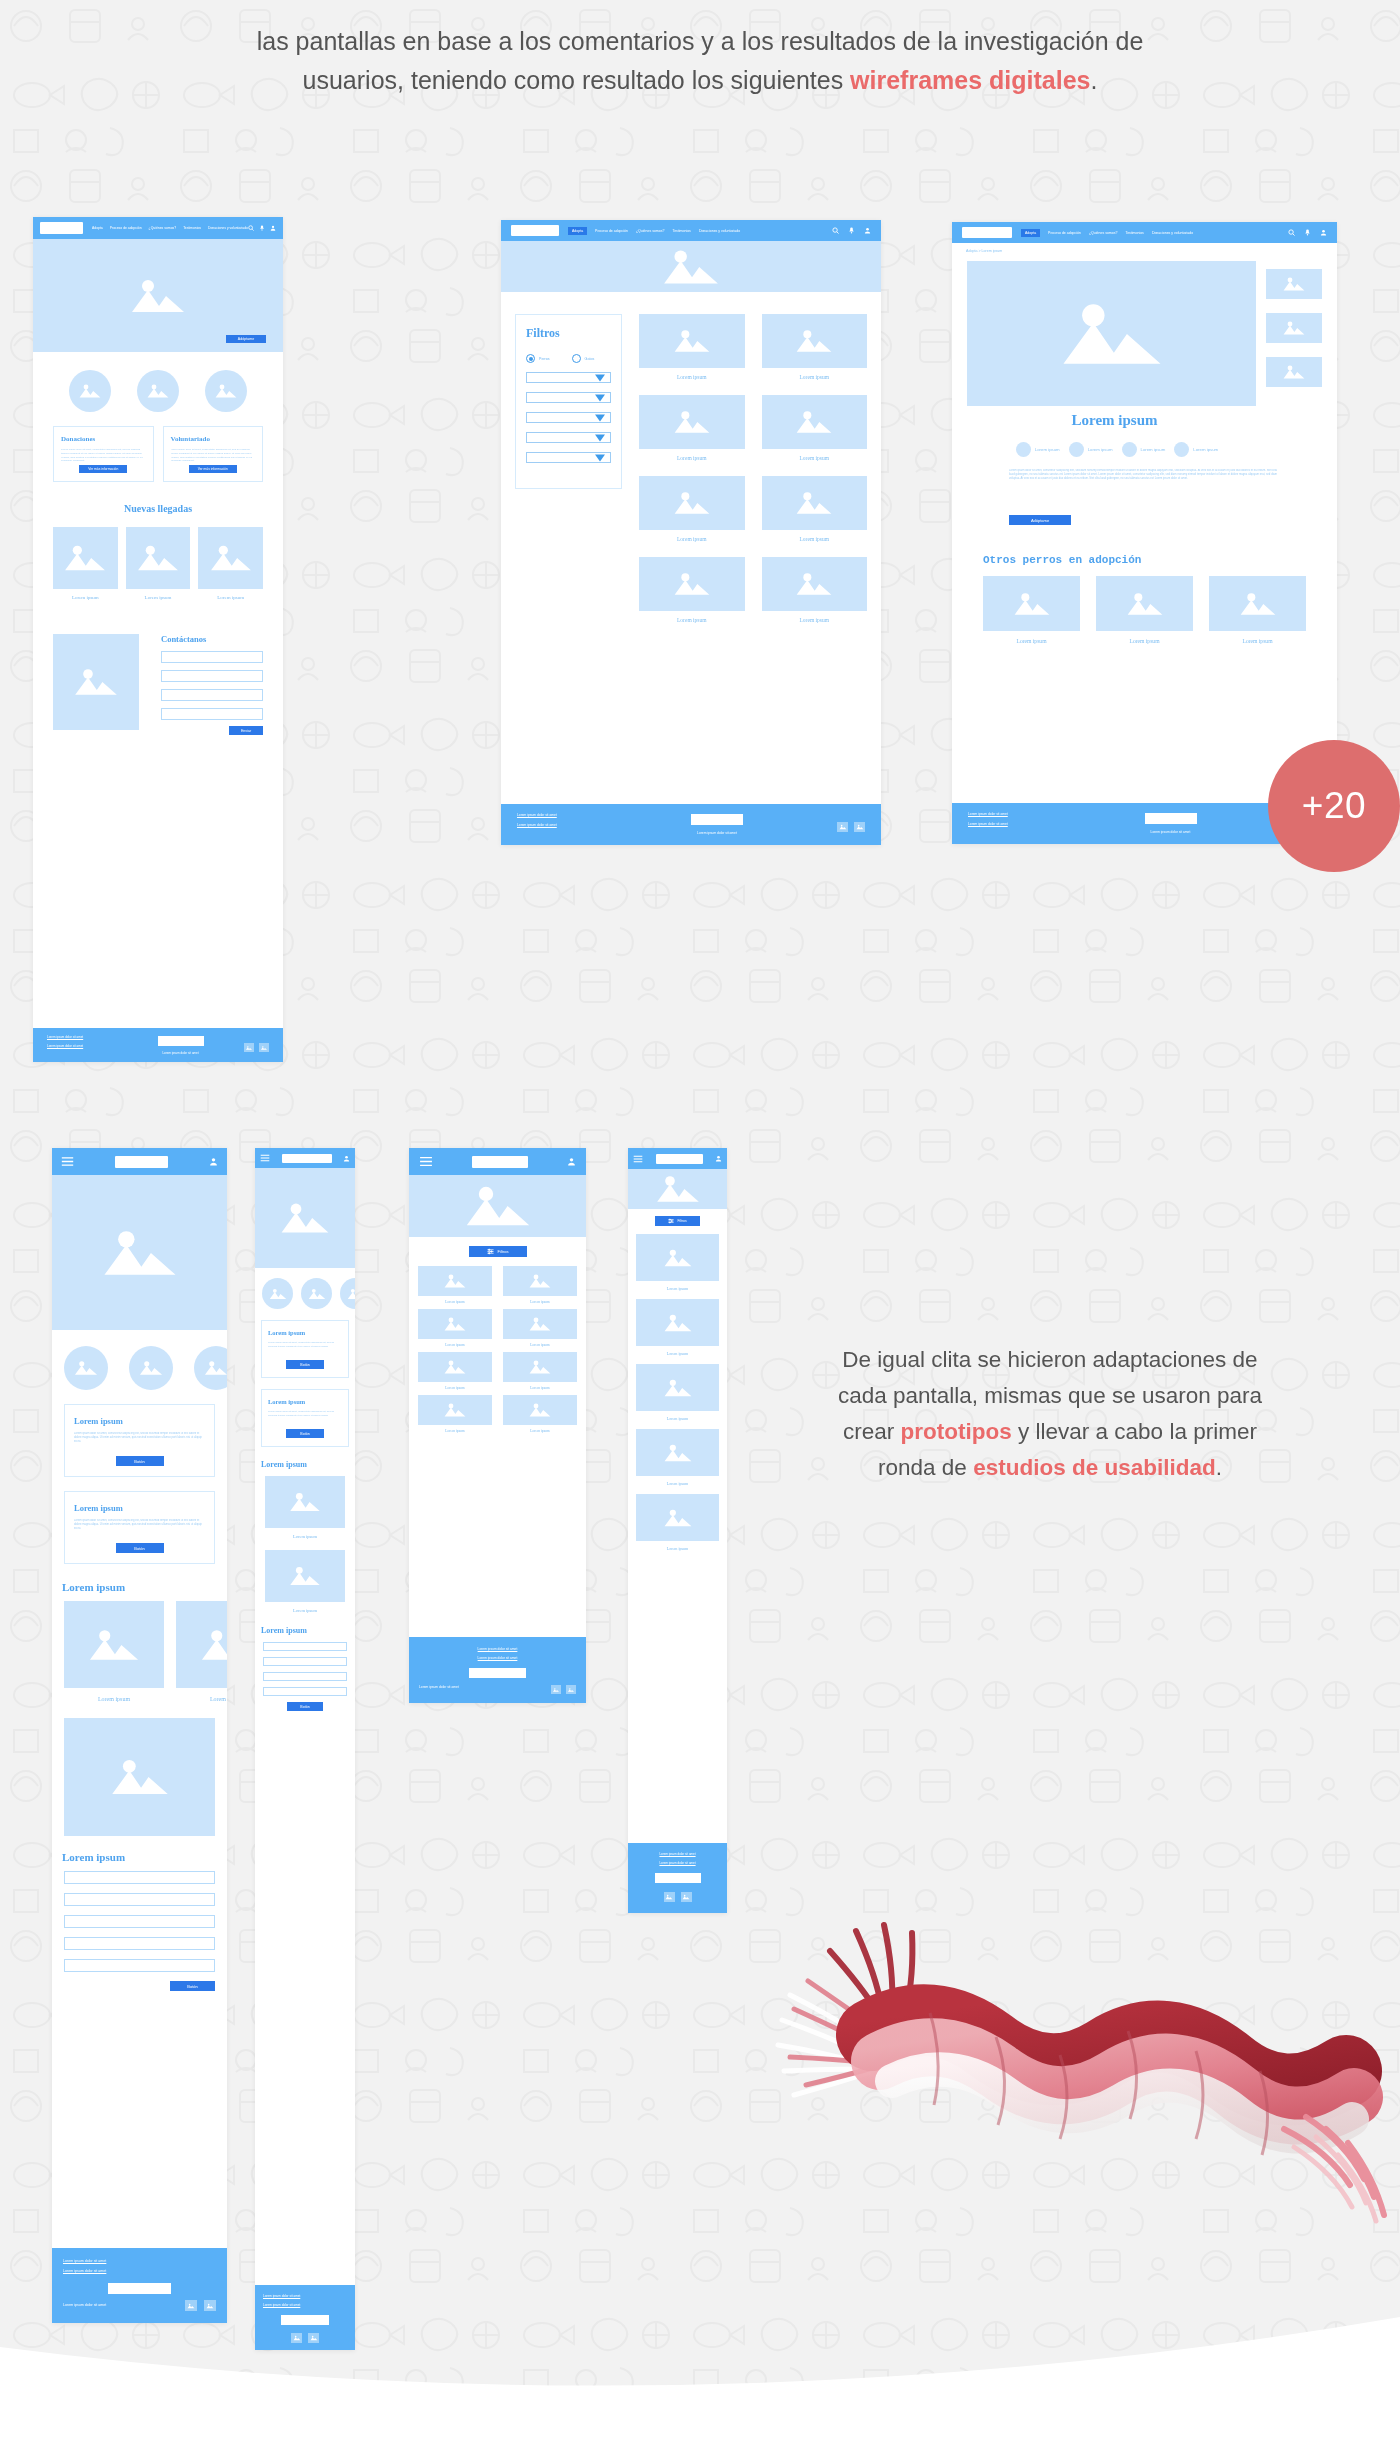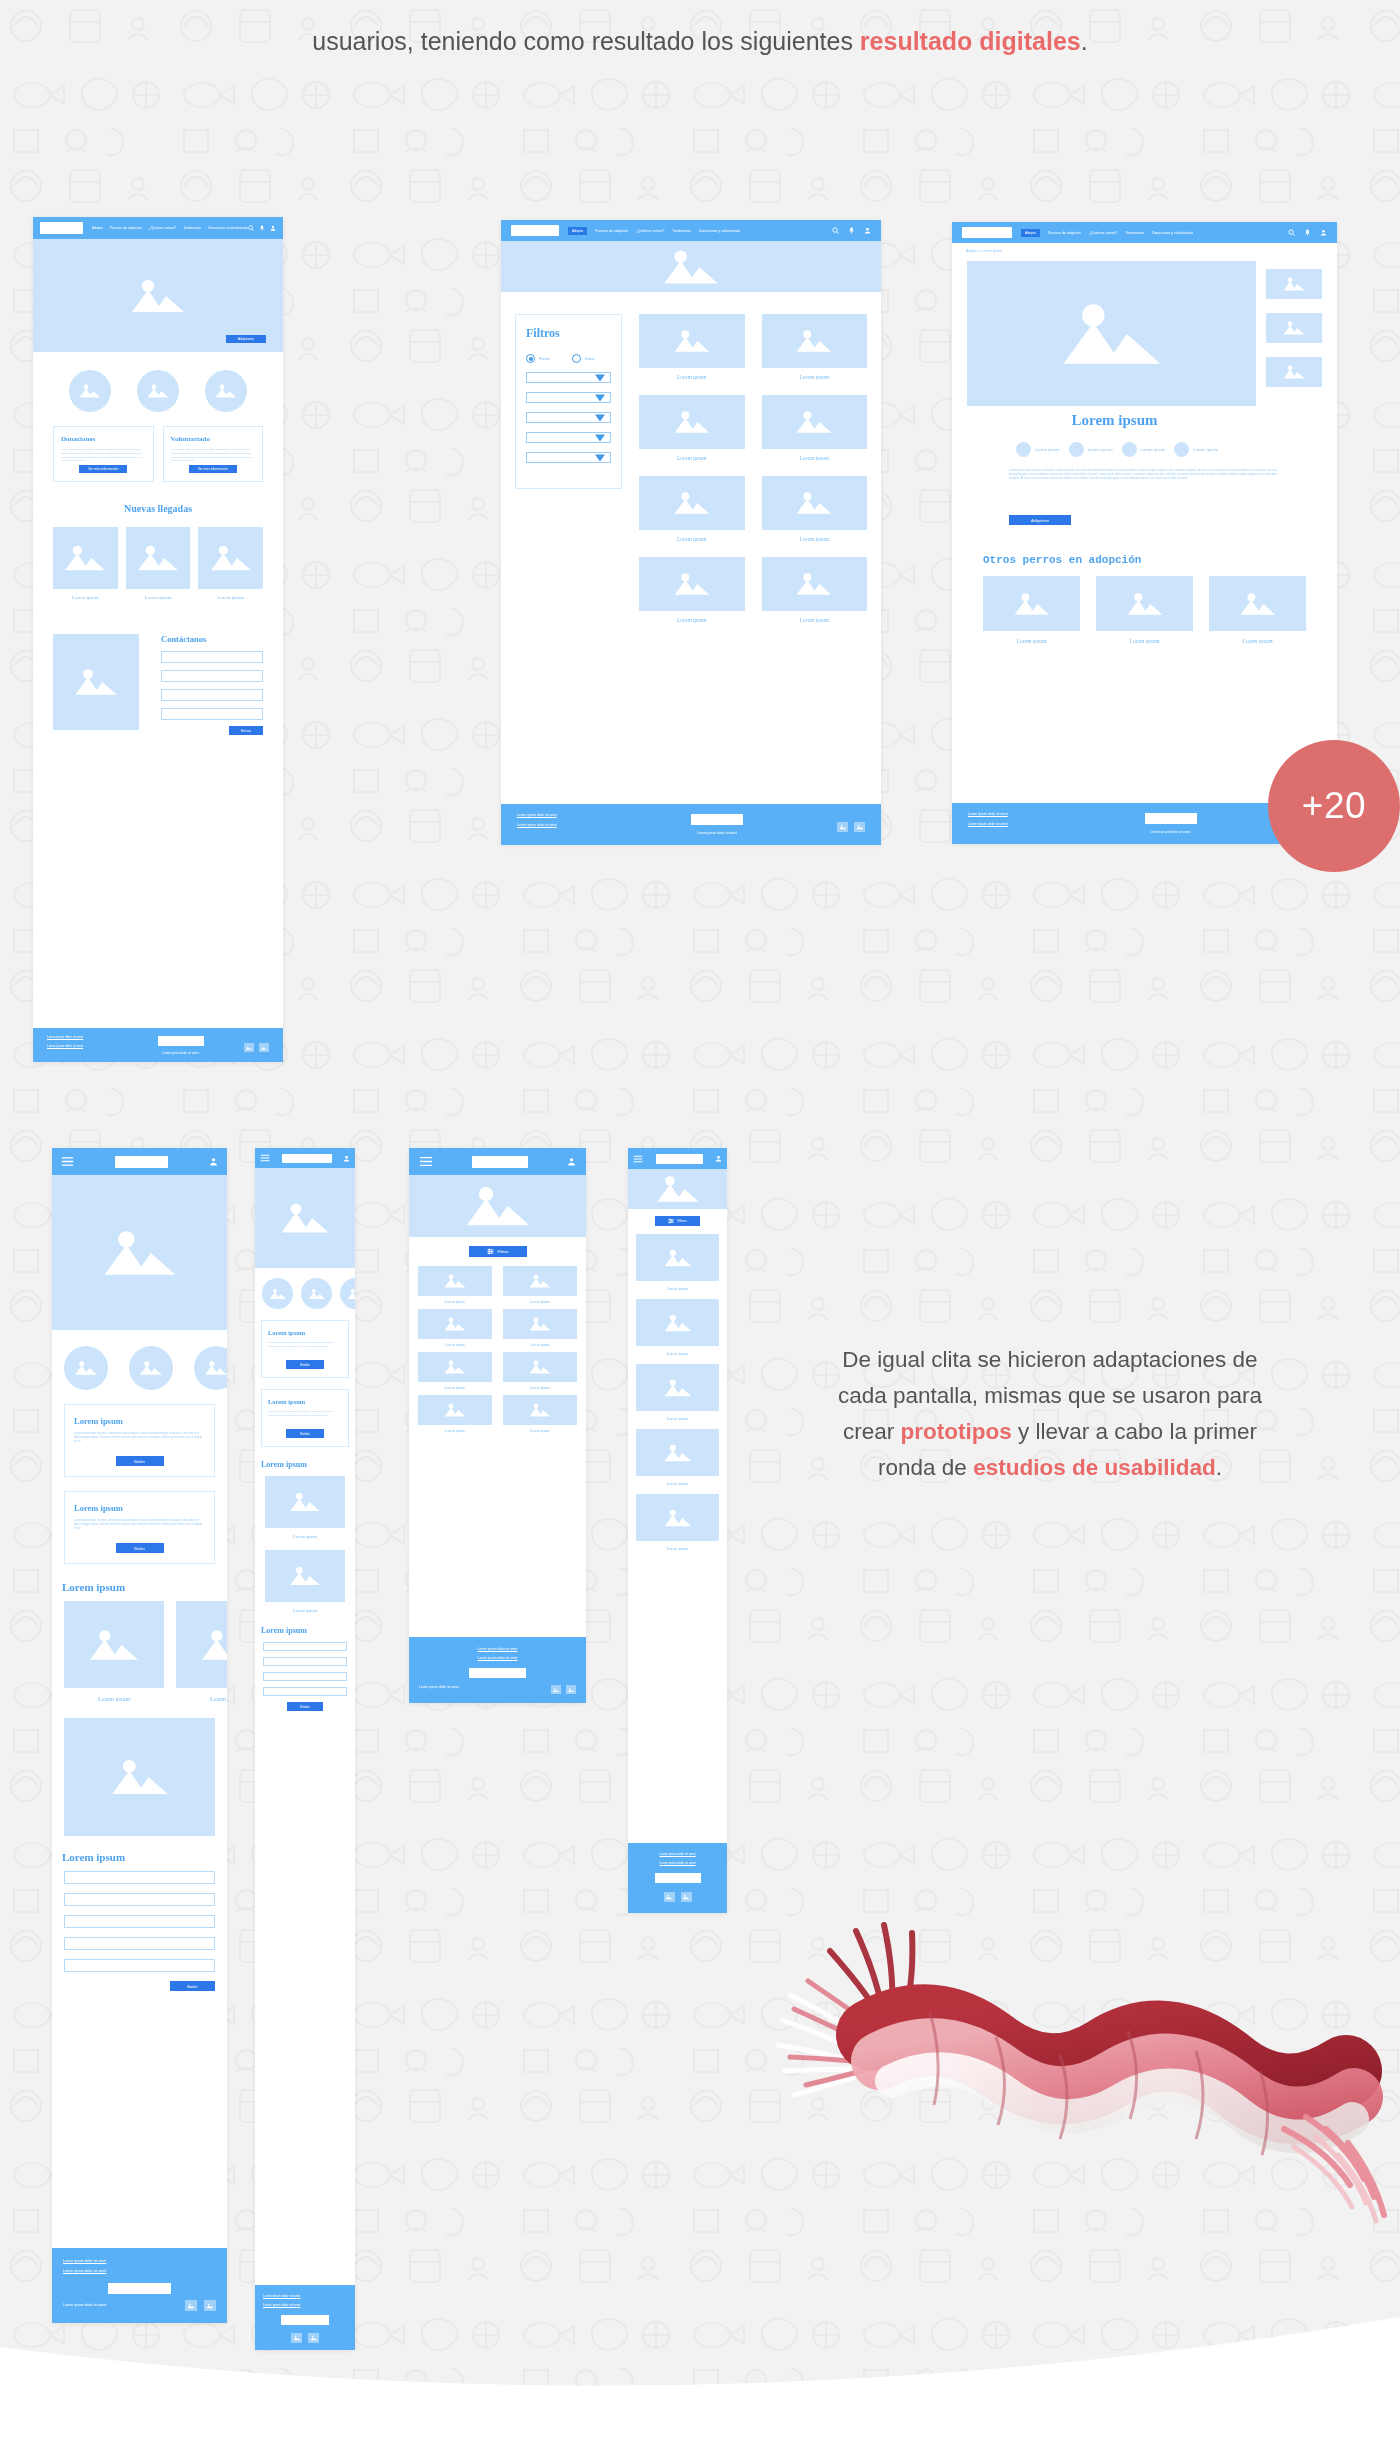--- a/index.html
+++ b/index.html
@@ -93,22 +93,23 @@
         <path d="M66 152 q10 -8 20 0"></path>
         <path d="M110 128 q16 4 12 20 q-4 10 -16 6"></path>
       </g>
     </pattern>
   </defs>
   <rect width="1400" height="2437" fill="#f2f2f2"></rect>
   <rect width="1400" height="2437" fill="url(#pets)"></rect>
 </svg>
 
 <div id="intro-text" class="para layer">
+  <div>las pantallas en base a los comentarios y a los resultados de la investigación de</div>
   <div>
-    <span>usuarios, teniendo como resultado los siguientes </span><span class="hl">resultado digitales</span><span>.</span>
+    <span>usuarios, teniendo como resultado los siguientes </span><span class="hl">wireframes digitales</span><span>.</span>
   </div>
 </div>
 
 <div class="wf" id="wf-desktop-home" style="left:33px;top:217px;width:250px;height:845px;">
 
   <div class="wf-nav" style="height:22px;padding:0 7px;">
     <div class="nav-search" style="width:52px;height:12px;margin-right:9px;"></div>
     <div class="nav-links" style="gap:7px;">
       <span class="nav-link" style="font-size:3.4px;">Adopta</span>
       <span class="nav-link" style="font-size:3.4px;">Proceso de adopción</span>

